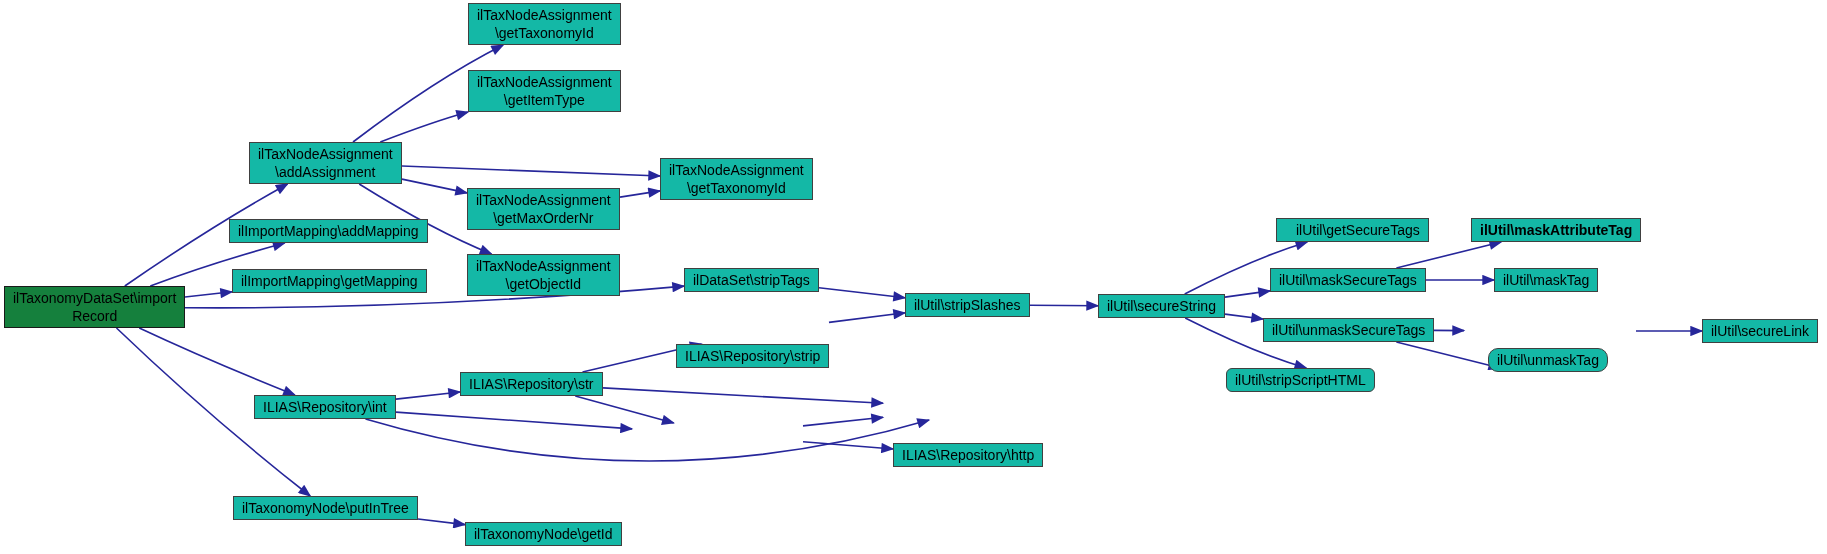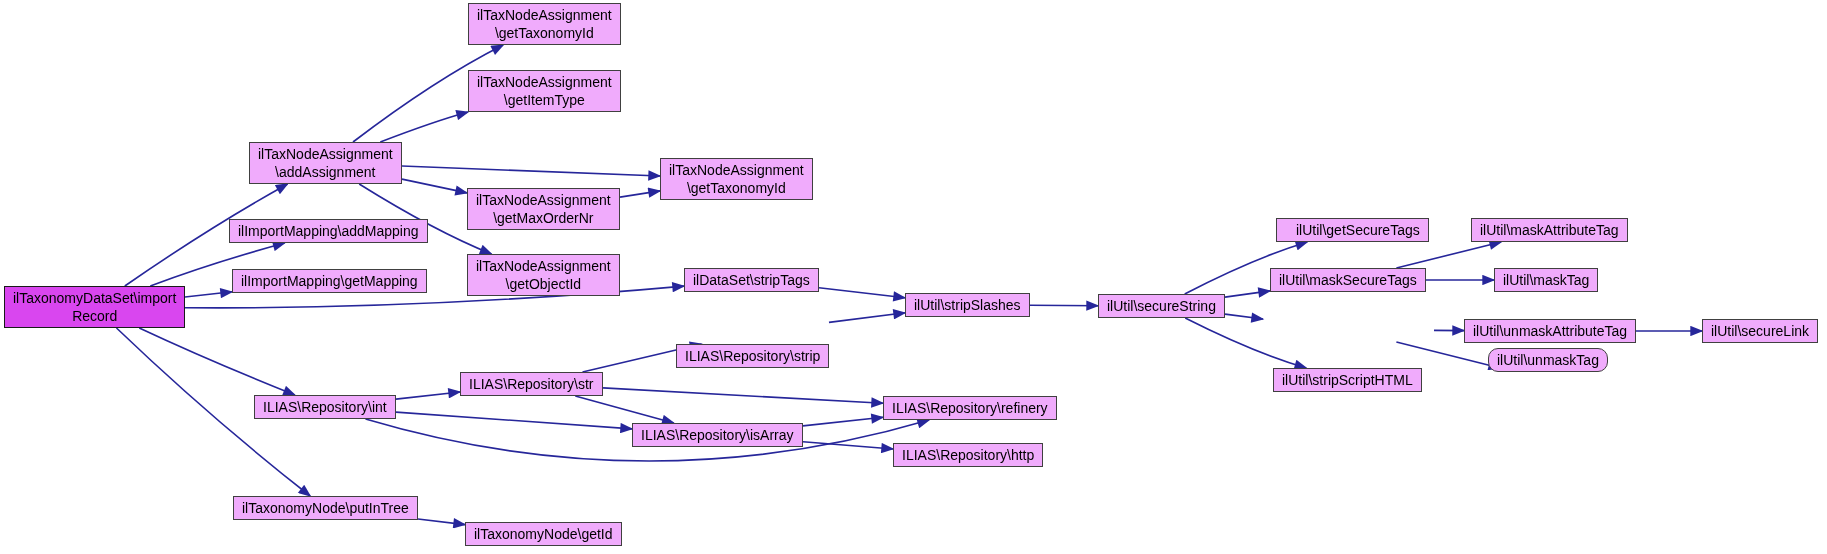--- a/index.html
+++ b/index.html
@@ -18,35 +18,35 @@
   #edge-layer {
     position: absolute;
     left: 0;
     top: 0;
     width: 1827px;
     height: 554px;
   }
   .node {
     position: absolute;
     box-sizing: border-box;
-    background: #f0abfc;
+    background: #14b8a6;
     border: 1.4px solid #404040;
     padding: 2px 8px;
     font-size: 14px;
     color: #000000;
     text-align: center;
     white-space: nowrap;
     cursor: pointer;
     z-index: 2;
   }
   .node-line {
     line-height: 18px;
   }
   .node.highlight {
-    background: #d946ef;
+    background: #15803d;
     border: 1.8px solid #1a1a1a;
   }
 </style>
 </head>
 <body>
 
 <div class="canvas">
   <svg id="edge-layer" width="1827" height="554" viewBox="0 0 1827 554" xmlns="http://www.w3.org/2000/svg">
     <defs>
       <marker id="arrowhead" viewBox="0 0 10 8" refX="9" refY="4" markerWidth="9" markerHeight="6.5" orient="auto">
@@ -126,52 +126,46 @@
     </div>
     <div class="node" style="left: 676px; top: 320px; margin-top: 24px;">
       <div class="node-line">ILIAS\Repository\strip</div>
     </div>
     <div class="node" style="left: 460px; top: 372px;">
       <div class="node-line">ILIAS\Repository\str</div>
     </div>
     <div class="node" style="left: 254px; top: 395px;">
       <div class="node-line">ILIAS\Repository\int</div>
     </div>
-    <div class="node" style="left: 632px; top: 423px;">
-      <div class="node-line">ILIAS\Repository\isArray</div>
-    </div>
-    <div class="node" style="left: 883px; top: 396px;">
-      <div class="node-line">ILIAS\Repository\refinery</div>
-    </div>
     <div class="node" style="left: 893px; top: 443px;">
       <div class="node-line">ILIAS\Repository\http</div>
     </div>
     <div class="node" style="left: 905px; top: 293px;">
       <div class="node-line">ilUtil\stripSlashes</div>
     </div>
     <div class="node" style="left: 1098px; top: 294px;">
       <div class="node-line">ilUtil\secureString</div>
     </div>
     <div class="node" style="left: 1276px; top: 218px; padding-left: 19px;">
       <div class="node-line">ilUtil\getSecureTags</div>
     </div>
     <div class="node" style="left: 1270px; top: 268px;">
       <div class="node-line">ilUtil\maskSecureTags</div>
     </div>
-    <div class="node" style="left: 1273px; top: 368px;">
+    <div class="node" style="left: 1263px; top: 318px;">
+      <div class="node-line">ilUtil\unmaskSecureTags</div>
+    </div>
+    <div class="node" style="left: 1226px; top: 368px; border-radius: 6px;">
       <div class="node-line">ilUtil\stripScriptHTML</div>
     </div>
-    <div class="node" style="left: 1471px; top: 218px;">
+    <div class="node" style="left: 1471px; top: 218px; font-weight: bold;">
       <div class="node-line">ilUtil\maskAttributeTag</div>
     </div>
     <div class="node" style="left: 1494px; top: 268px;">
       <div class="node-line">ilUtil\maskTag</div>
-    </div>
-    <div class="node" style="left: 1464px; top: 319px;">
-      <div class="node-line">ilUtil\unmaskAttributeTag</div>
     </div>
     <div class="node" style="left: 1488px; top: 348px; border-radius: 10px;">
       <div class="node-line">ilUtil\unmaskTag</div>
     </div>
     <div class="node" style="left: 1702px; top: 319px;">
       <div class="node-line">ilUtil\secureLink</div>
     </div>
     <div class="node" style="left: 233px; top: 496px; padding-left: 8px;">
       <div class="node-line">ilTaxonomyNode\putInTree</div>
     </div>

